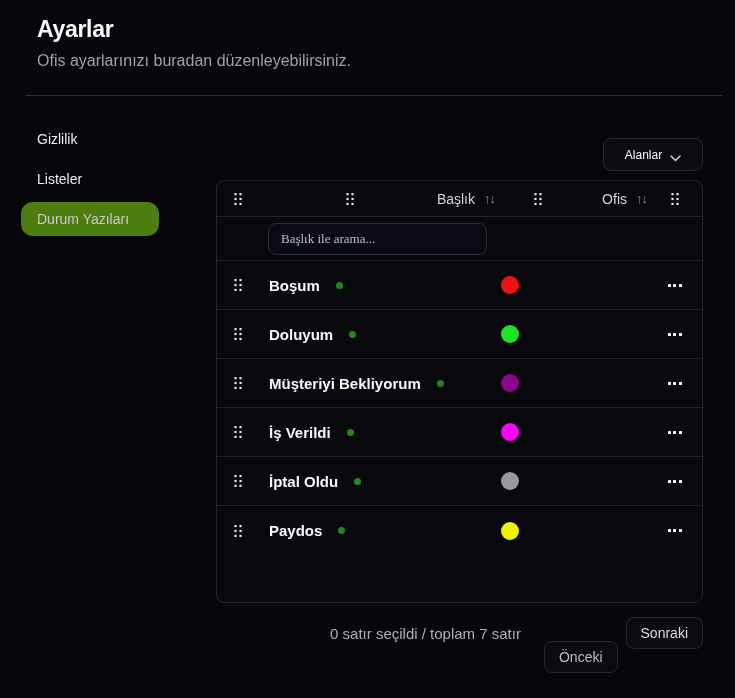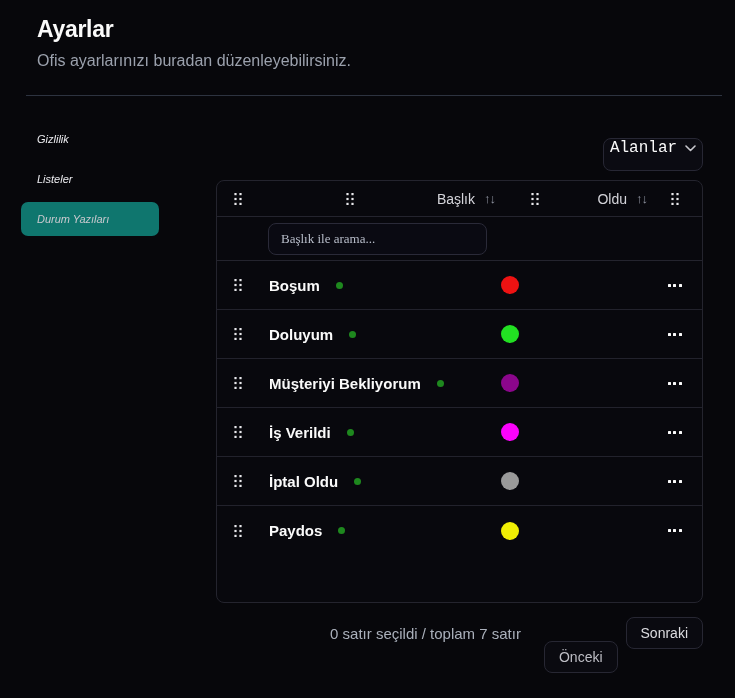--- a/index.html
+++ b/index.html
@@ -21,32 +21,31 @@
   }
   .header-divider {
     position:absolute; left:26px; top:95px; width:696px; height:0;
     border-top:1px solid #2d3340;
   }
 
   
   .sidebar { position:absolute; left:21px; top:122px; width:138px; }
   .side-item {
     height:34px; margin-bottom:6px; display:flex; align-items:center;
-    padding-left:16px; border-radius:7px; font-size:11px; color:#ececf0;
+    padding-left:16px; border-radius:7px; font-size:14px; color:#ececf0;
     cursor:pointer;
-    font-style:italic;
-  }
-  .side-item.active { background:#0f766e; color:#c9c9ce; }
+  }
+  .side-item.active { background:#4d7c0f; color:#c9c9ce;border-radius:12px; }
 
   
   .fields-btn {
     position:absolute; left:603px; top:138px; width:100px; height:33px;
-    display:flex; align-items:flex-start; justify-content:center; gap:8px;
+    display:flex; align-items:center; justify-content:center; gap:8px;
     background:#0b0b12; border:1px solid #272734; border-radius:8px;
-    color:#fafafa; font-size:16px; cursor:pointer;font-family:Liberation Mono, monospace;
+    color:#fafafa; font-size:12px; cursor:pointer;
   }
   .chev { width:11px; height:7px; display:inline-block; }
 
   
   .table {
     position:absolute; left:216px; top:180px; width:487px; height:423px;
     border:1px solid #24242e; border-radius:8px; background:#08080d;
   }
   .tgrid { display:grid; grid-template-columns:42px 236px 152px 1fr; align-items:center; }
   .thead {
@@ -151,21 +150,21 @@
         <span class="drag">
           <svg width="10" height="14" viewBox="0 0 10 14" fill="#e8e8ec">
               <rect x="1.4" y="1" width="2.2" height="2.2"></rect>
               <rect x="6.4" y="1" width="2.2" height="2.2"></rect>
               <rect x="1.4" y="5.9" width="2.2" height="2.2"></rect>
               <rect x="6.4" y="5.9" width="2.2" height="2.2"></rect>
               <rect x="1.4" y="10.8" width="2.2" height="2.2"></rect>
               <rect x="6.4" y="10.8" width="2.2" height="2.2"></rect>
             </svg>
         </span>
-        <span style="margin-left:21px">Oldu</span>
+        <span style="margin-left:21px">Ofis</span>
         <span class="sort">↑↓</span>
       </div>
       <div class="th center">
         <span class="drag">
           <svg width="10" height="14" viewBox="0 0 10 14" fill="#e8e8ec">
               <rect x="1.4" y="1" width="2.2" height="2.2"></rect>
               <rect x="6.4" y="1" width="2.2" height="2.2"></rect>
               <rect x="1.4" y="5.9" width="2.2" height="2.2"></rect>
               <rect x="6.4" y="5.9" width="2.2" height="2.2"></rect>
               <rect x="1.4" y="10.8" width="2.2" height="2.2"></rect>

